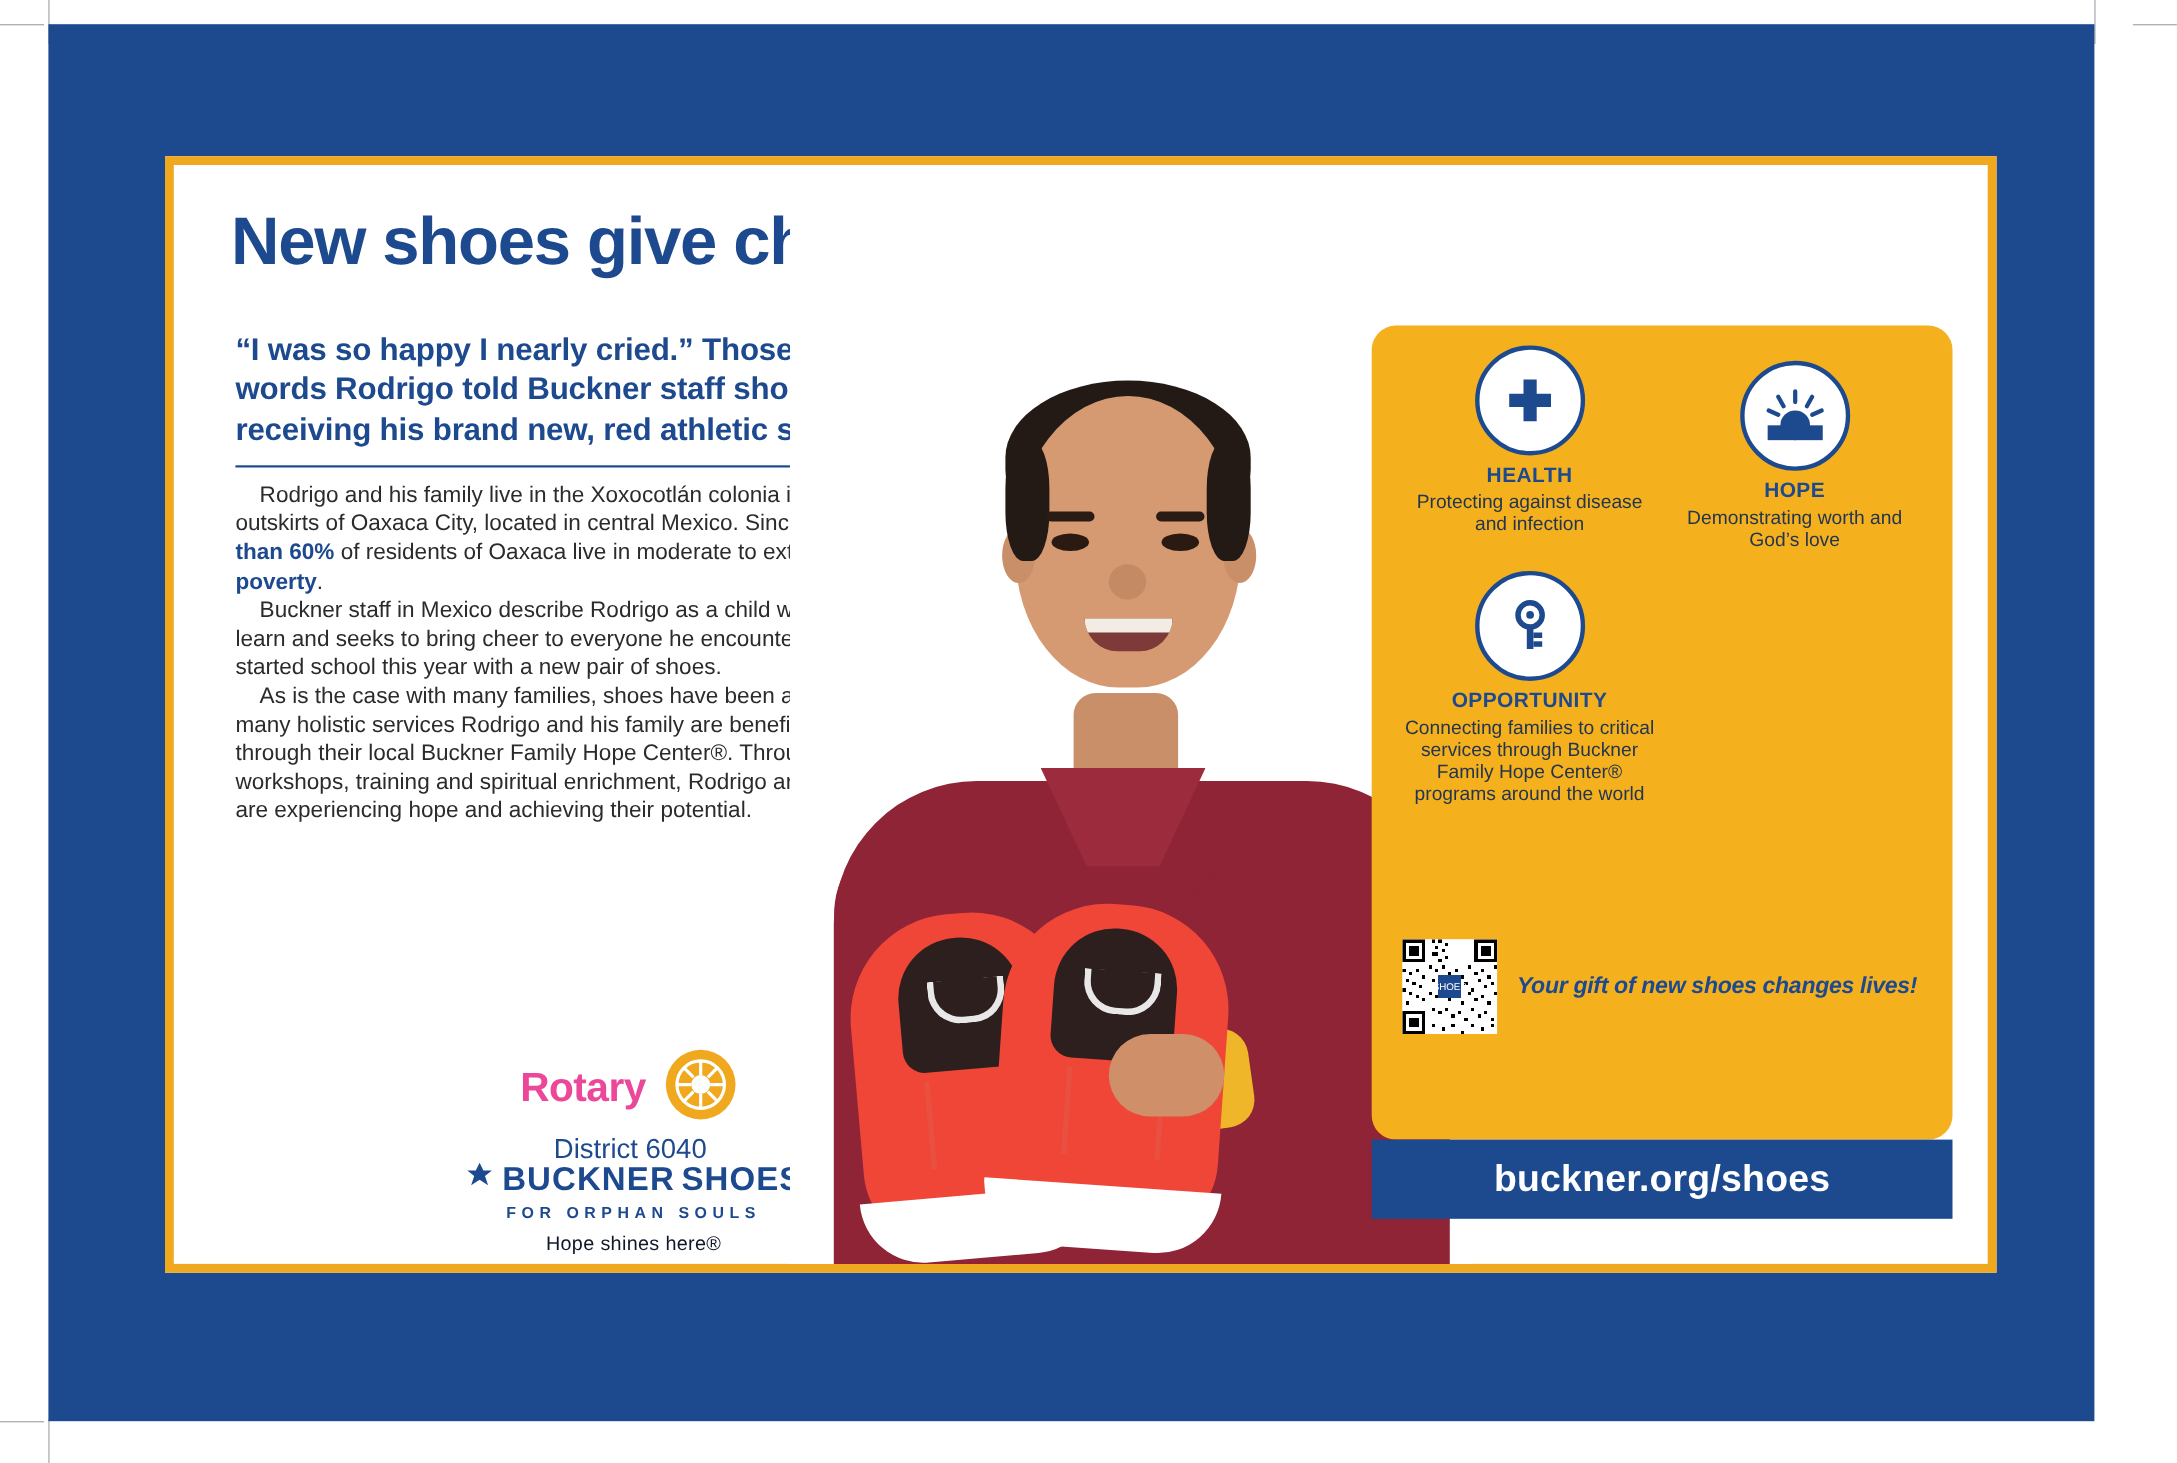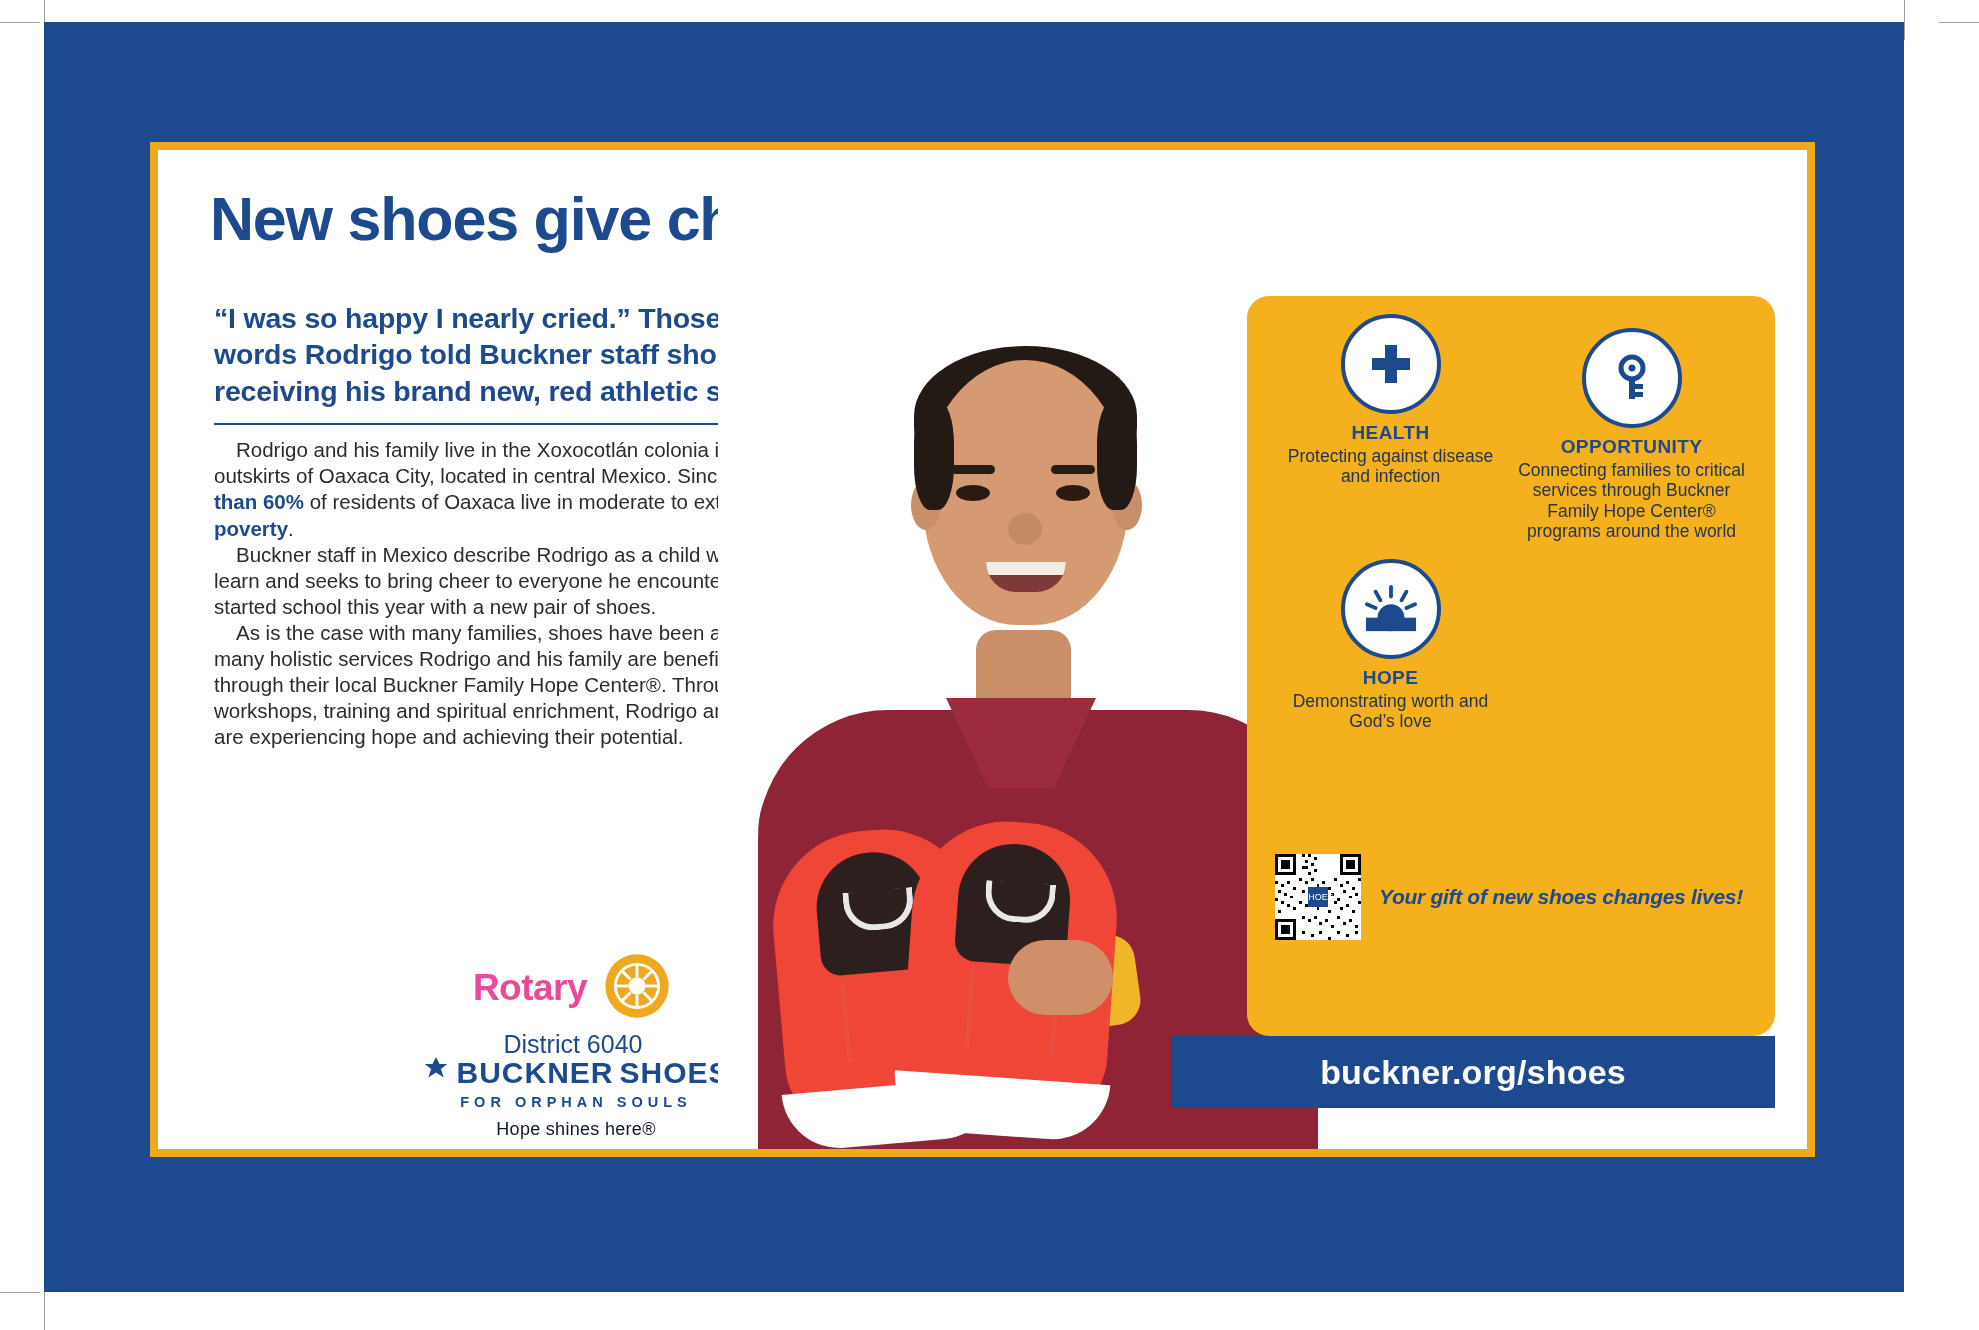--- a/index.html
+++ b/index.html
@@ -227,21 +227,21 @@
     position:absolute;left:28px;bottom:96px;right:20px;
     display:flex;align-items:center;gap:18px;
   }
   .qr{
     width:86px;height:86px;flex:0 0 86px;background:#ffffff;position:relative;
   }
   .cta-text{
     font-size:21px;font-weight:bold;font-style:italic;color:#1d4a8f;line-height:1.12;letter-spacing:-.3px;
   }
   .urlbar{
-    position:absolute;right:32px;top:886px;width:604px;height:72px;
+    position:absolute;right:32px;top:886px;width:528px;height:72px;
     background:#1d4a8f;display:flex;align-items:center;justify-content:center;
   }
   .urlbar span{
     color:#ffffff;font-size:34px;font-weight:bold;letter-spacing:.2px;
   }
 </style>
 </head>
 <body>
 
 <div class="crop v" style="left:44px;top:0;"></div>
@@ -357,48 +357,48 @@
               <path d="M19 6 h12 v13 h13 v12 h-13 v13 h-12 v-13 h-13 v-12 h13 z" fill="#1d4a8f"></path>
             </svg>
           </div>
           <div class="icon-title">HEALTH</div>
           <div class="icon-desc">Protecting against disease and infection</div>
         </div>
 
 
         <div class="icon-cell" style="margin-top:14px;">
           <div class="icon-circle">
-            <svg width="46" height="50" viewBox="0 0 46 50">
-              <circle cx="23" cy="15" r="11" fill="none" stroke="#1d4a8f" stroke-width="5"></circle>
-              <circle cx="23" cy="15" r="3.5" fill="#1d4a8f"></circle>
-              <rect x="20" y="25" width="6" height="21" fill="#1d4a8f"></rect>
-              <rect x="26" y="31" width="8" height="5" fill="#1d4a8f"></rect>
-              <rect x="26" y="39" width="8" height="5" fill="#1d4a8f"></rect>
-            </svg>
-          </div>
-          <div class="icon-title">OPPORTUNITY</div>
-          <div class="icon-desc">Connecting families to critical services through Buckner Family Hope Center® programs around the world</div>
-        </div>
-
-        <div class="icon-cell" style="margin-top:14px;">
-          <div class="icon-circle">
             <svg width="58" height="52" viewBox="0 0 60 54">
               <g stroke="#1d4a8f" stroke-width="4" stroke-linecap="round">
                 <line x1="30" y1="4" x2="30" y2="14"></line>
                 <line x1="14" y1="9" x2="19" y2="18"></line>
                 <line x1="46" y1="9" x2="41" y2="18"></line>
                 <line x1="5" y1="22" x2="14" y2="26"></line>
                 <line x1="55" y1="22" x2="46" y2="26"></line>
               </g>
               <circle cx="30" cy="36" r="14" fill="#1d4a8f"></circle>
               <rect x="4" y="36" width="52" height="14" fill="#1d4a8f"></rect>
             </svg>
           </div>
           <div class="icon-title">HOPE</div>
           <div class="icon-desc">Demonstrating worth and God’s love</div>
+        </div>
+
+        <div class="icon-cell" style="margin-top:14px;">
+          <div class="icon-circle">
+            <svg width="46" height="50" viewBox="0 0 46 50">
+              <circle cx="23" cy="15" r="11" fill="none" stroke="#1d4a8f" stroke-width="5"></circle>
+              <circle cx="23" cy="15" r="3.5" fill="#1d4a8f"></circle>
+              <rect x="20" y="25" width="6" height="21" fill="#1d4a8f"></rect>
+              <rect x="26" y="31" width="8" height="5" fill="#1d4a8f"></rect>
+              <rect x="26" y="39" width="8" height="5" fill="#1d4a8f"></rect>
+            </svg>
+          </div>
+          <div class="icon-title">OPPORTUNITY</div>
+          <div class="icon-desc">Connecting families to critical services through Buckner Family Hope Center® programs around the world</div>
         </div>
 
       </div>
 
       <div class="cta-row">
         <div class="qr">
           <svg width="86" height="86" viewBox="0 0 29 29" shape-rendering="crispEdges">
             <rect width="29" height="29" fill="#ffffff"></rect>
             <g fill="#000000">
               <rect x="0" y="0" width="7" height="7"></rect>

